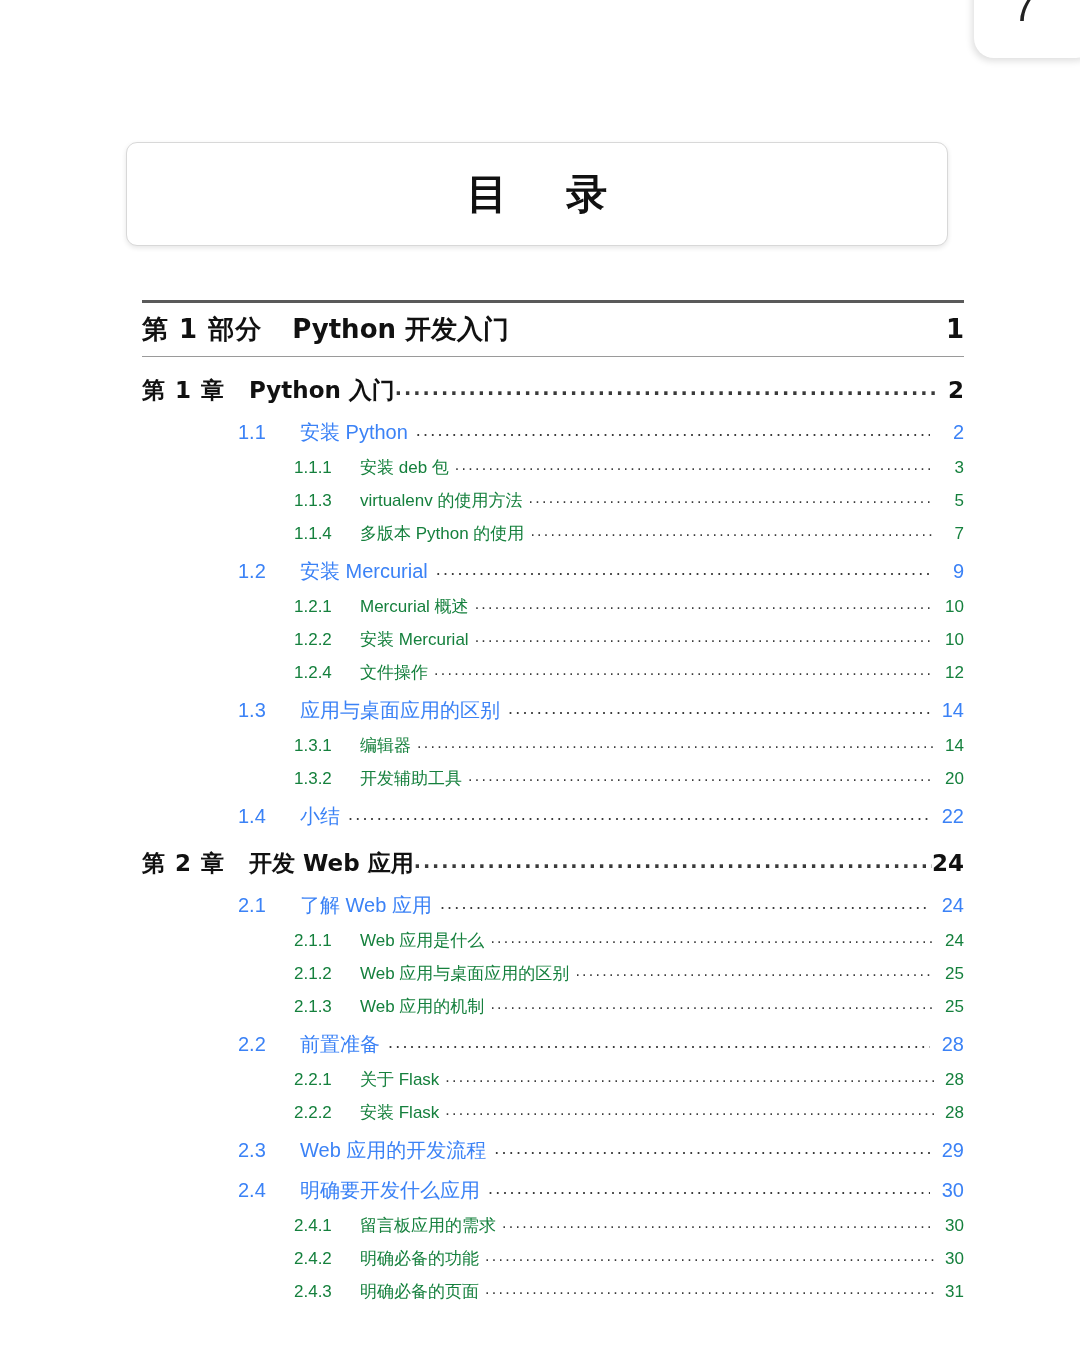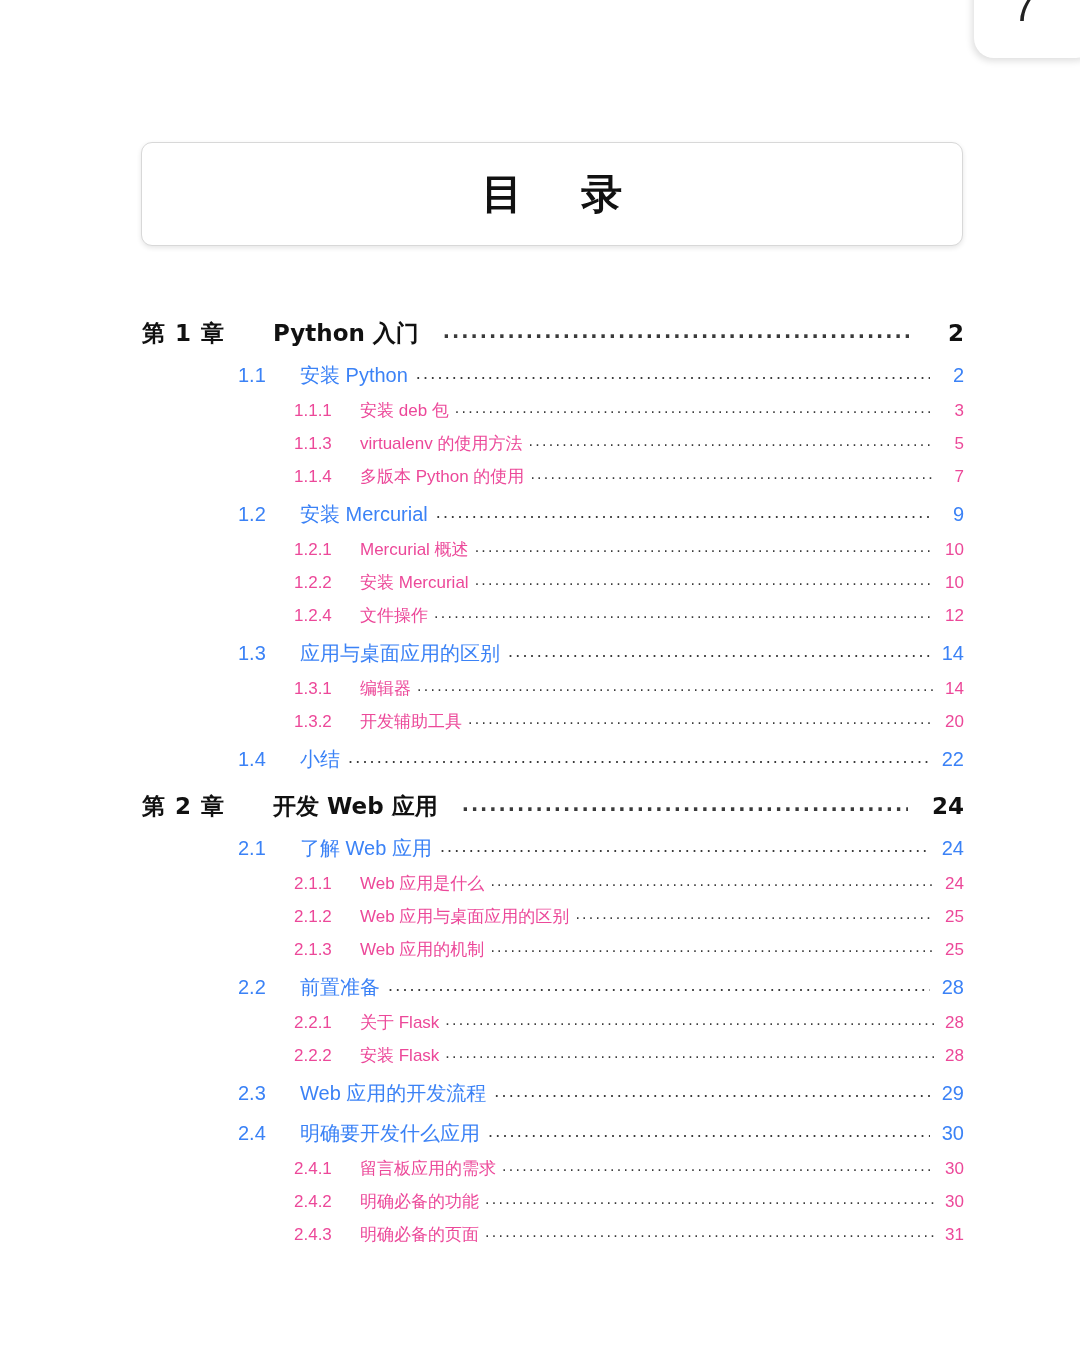--- a/index.html
+++ b/index.html
@@ -40,21 +40,21 @@
     text-align: center;
     font-size: 40px;
     font-weight: 400;
     color: #222222;
     letter-spacing: 0;
   }
 
   
   .toc-card {
     position: absolute;
-    left: 141px;
+    left: 126px;
     top: 142px;
     width: 822px;
     height: 104px;
     background: #ffffff;
     border: 1px solid #d8d8d8;
     border-radius: 11px;
     box-shadow: 0 2px 5px rgba(0,0,0,0.10);
     display: flex;
     align-items: center;
     justify-content: center;
@@ -159,21 +159,20 @@
   }
 
   
   .lv-chapter {
     font-family: "DejaVu Sans", sans-serif;
     font-size: 23px;
     font-weight: 700;
     color: #111111;
     margin-top: 18px;
     margin-bottom: 4px;
-    gap: 24px;
   }
   .lv-chapter .num { letter-spacing: 1px; }
   .lv-chapter .label { margin-left: 24px; }
   .lv-chapter .leader { margin: 0 0px; }
   .lv-chapter .leader::after { font-size: 19px; letter-spacing: 2.0px; }
   .lv-chapter .pg { min-width: 26px; }
 
   
   .lv-sec {
     font-size: 20px;
@@ -185,21 +184,21 @@
   .lv-sec .num { width: 62px; }
   .lv-sec .label { margin-left: 0px; }
   .lv-sec .leader { margin-left: 8px; }
   .lv-sec .leader::after { font-size: 18px; letter-spacing: 2.2px; }
   .lv-sec .pg { min-width: 26px; padding-left: 8px; }
 
   
   .lv-sub {
     font-size: 17px;
     font-weight: 400;
-    color: #ec4899;
+    color: #15803d;
     padding-left: 152px;
     margin-top: 10px;
   }
   .lv-sub .num { width: 66px; }
   .lv-sub .leader { margin-left: 6px; }
   .lv-sub .leader::after { font-size: 16px; letter-spacing: 2.3px; }
   .lv-sub .pg { min-width: 24px; padding-left: 6px; }
 </style>
 </head>
 <body>
@@ -209,20 +208,29 @@
   <div class="page-badge">
     <div class="num">7</div>
   </div>
 
   <div class="toc-card">
     <div class="toc-title">目 录</div>
   </div>
 
   <div class="content">
 
+    <div class="part-block">
+      <div class="part-rule-top"></div>
+      <div class="part-row">
+        <span class="part-label">第 1 部分</span>
+        <span class="part-title">Python 开发入门</span>
+        <span class="part-page">1</span>
+      </div>
+      <div class="part-rule-bottom"></div>
+    </div>
 
     <div id="toc-list">
         <div class="toc-row lv-chapter">
           <span class="num">第 1 章</span>
           <span class="label">Python 入门</span>
           <span class="leader"></span>
           <span class="pg">2</span>
         </div>
         <div class="toc-row lv-sec">
           <span class="num">1.1</span>

